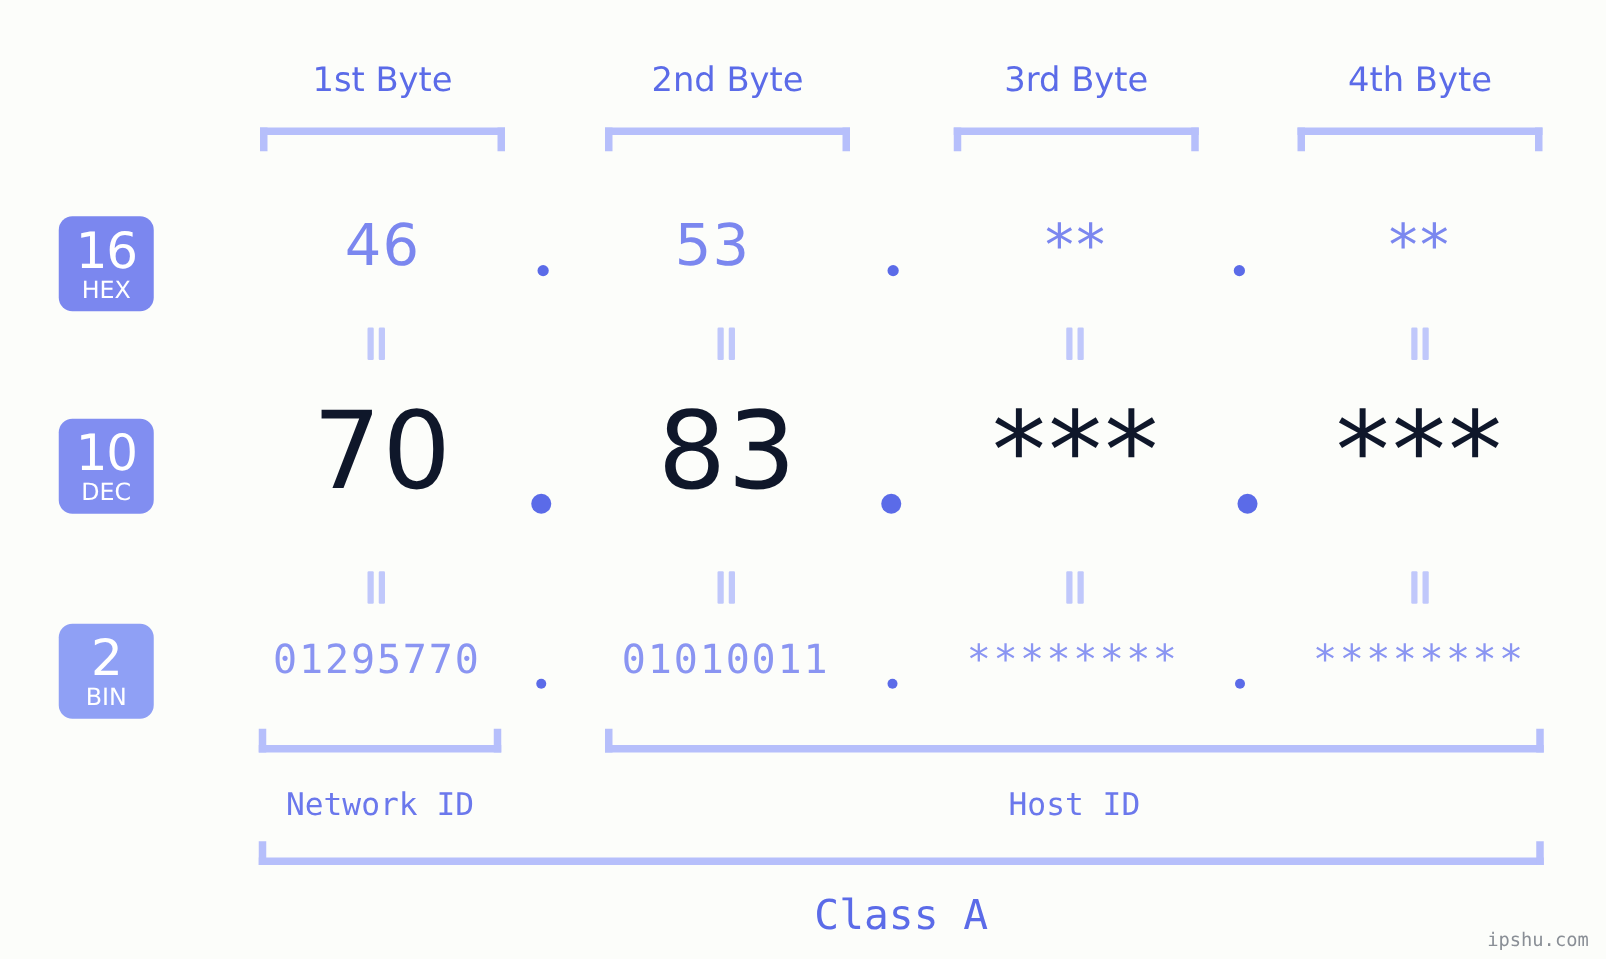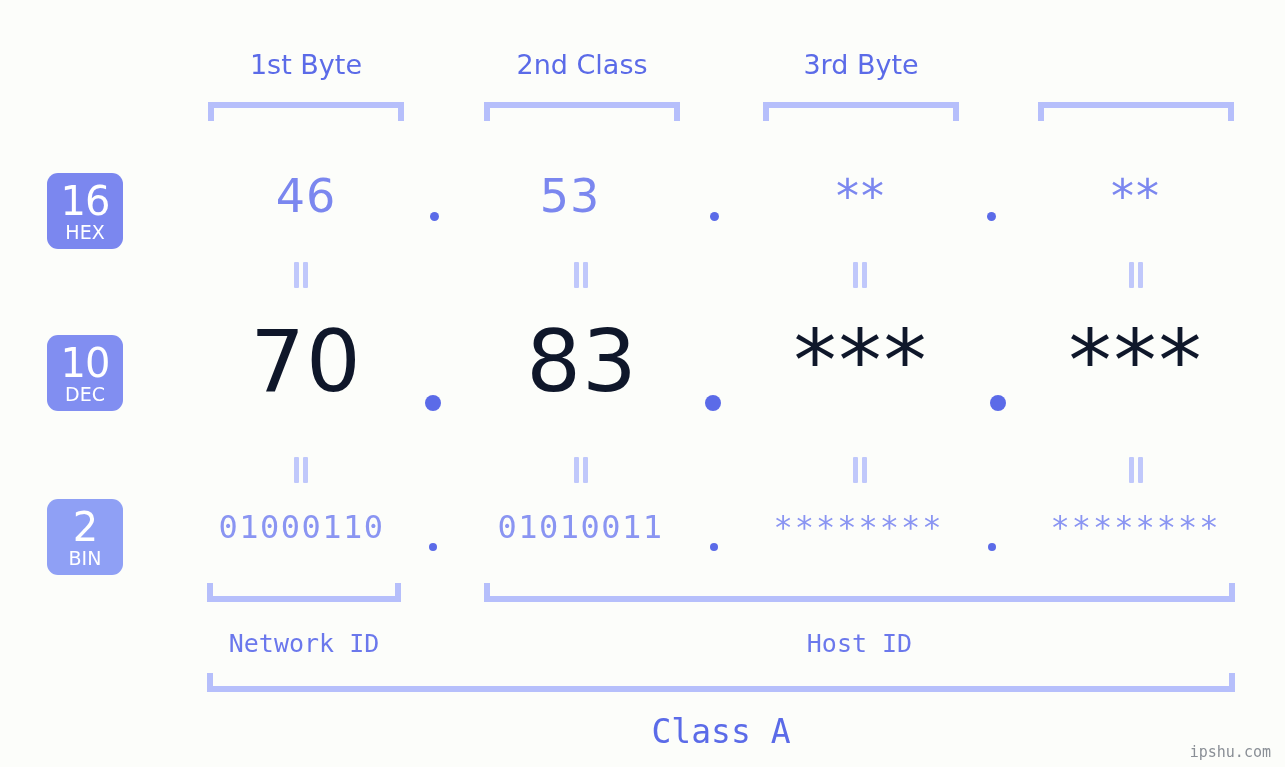--- a/index.html
+++ b/index.html
@@ -168,22 +168,23 @@
     color: #8a8f96;
     white-space: nowrap;
   }
 </style>
 </head>
 <body>
 
 <div class="stage">
 
   <div class="byte-label" style="left:208px; width:196px;">1st Byte</div>
-  <div class="byte-label" style="left:484px; width:196px;">2nd Class</div>
+  <div class="byte-label" style="left:484px; width:196px;">2nd Byte</div>
   <div class="byte-label" style="left:763px; width:196px;">3rd Byte</div>
+  <div class="byte-label" style="left:1038px; width:196px;">4th Byte</div>
 
   <div class="bracket-top" style="left:208px; width:196px;"></div>
   <div class="bracket-top" style="left:484px; width:196px;"></div>
   <div class="bracket-top" style="left:763px; width:196px;"></div>
   <div class="bracket-top" style="left:1038px; width:196px;"></div>
 
   <div class="badge" style="top:157px; background:#7b87ef;">
     <span class="num">16</span>
     <span class="nm">HEX</span>
   </div>
@@ -217,21 +218,21 @@
   <div class="dot md" style="left:705px; top:379px;"></div>
   <div class="cell dec-cell stars" style="left:763px; width:196px;">***</div>
   <div class="dot md" style="left:990px; top:379px;"></div>
   <div class="cell dec-cell stars" style="left:1038px; width:196px;">***</div>
 
   <div class="eq" style="left:293px; top:441px;"></div>
   <div class="eq" style="left:573px; top:441px;"></div>
   <div class="eq" style="left:852px; top:441px;"></div>
   <div class="eq" style="left:1128px; top:441px;"></div>
 
-  <div class="cell bin-cell" style="left:200px; width:203px;">01000110</div>
+  <div class="cell bin-cell" style="left:200px; width:203px;">01295770</div>
   <div class="dot xs" style="left:429px; top:527px;"></div>
   <div class="cell bin-cell" style="left:479px; width:203px;">01010011</div>
   <div class="dot xs" style="left:710px; top:527px;"></div>
   <div class="cell bin-cell stars" style="left:757px; width:203px;">********</div>
   <div class="dot xs" style="left:988px; top:527px;"></div>
   <div class="cell bin-cell stars" style="left:1034px; width:203px;">********</div>
 
   <div class="bracket-bottom" style="left:207px; width:194px; top:567px;"></div>
   <div class="bracket-bottom" style="left:484px; width:751px; top:567px;"></div>
 

